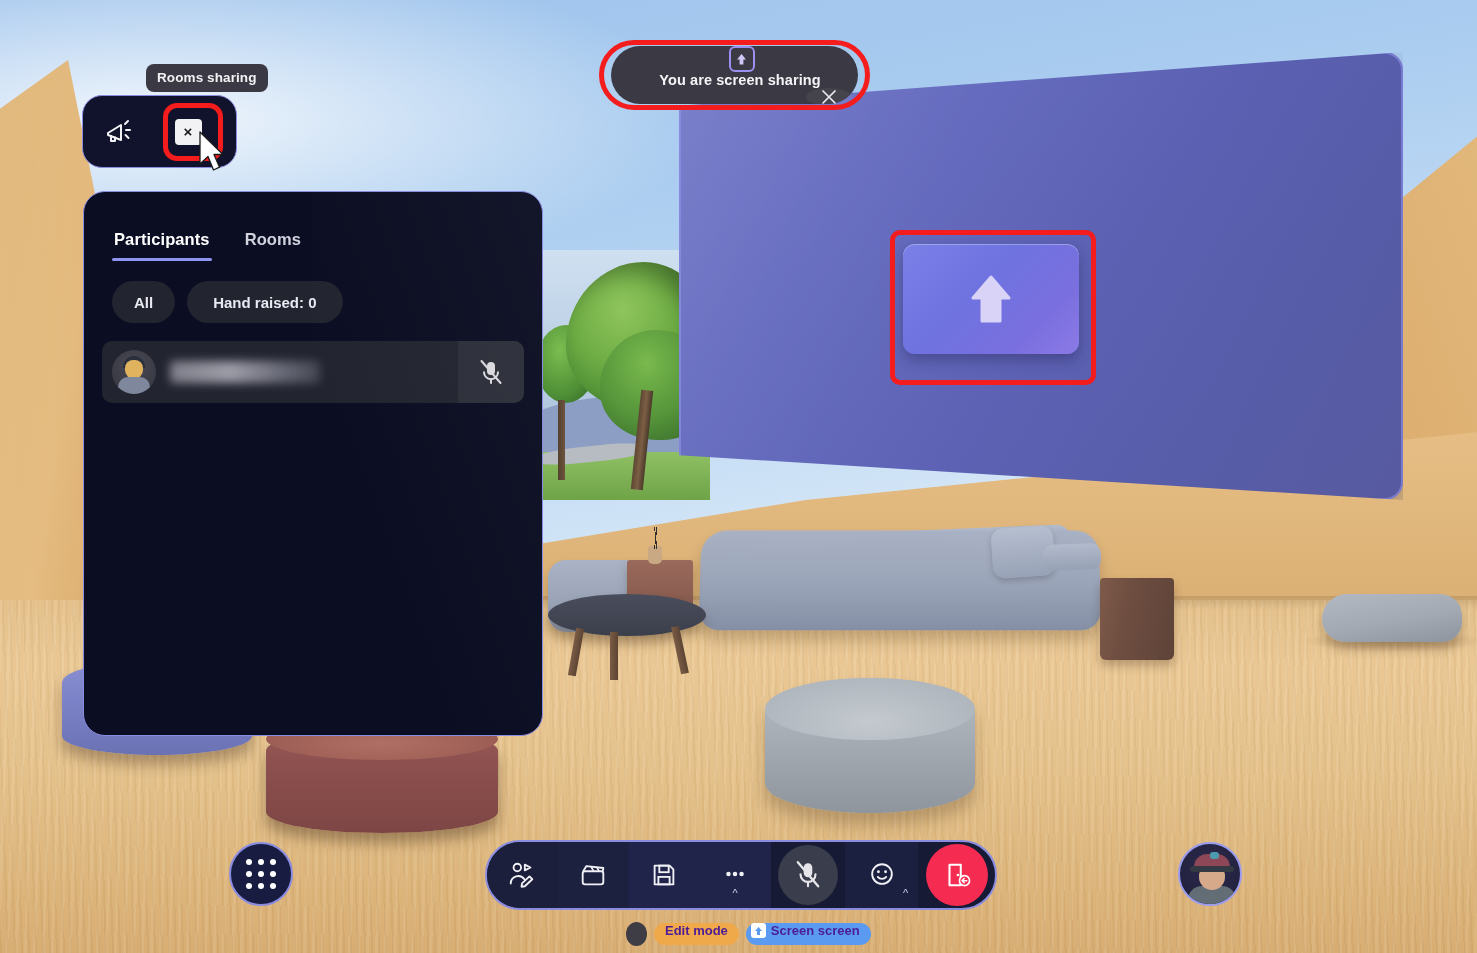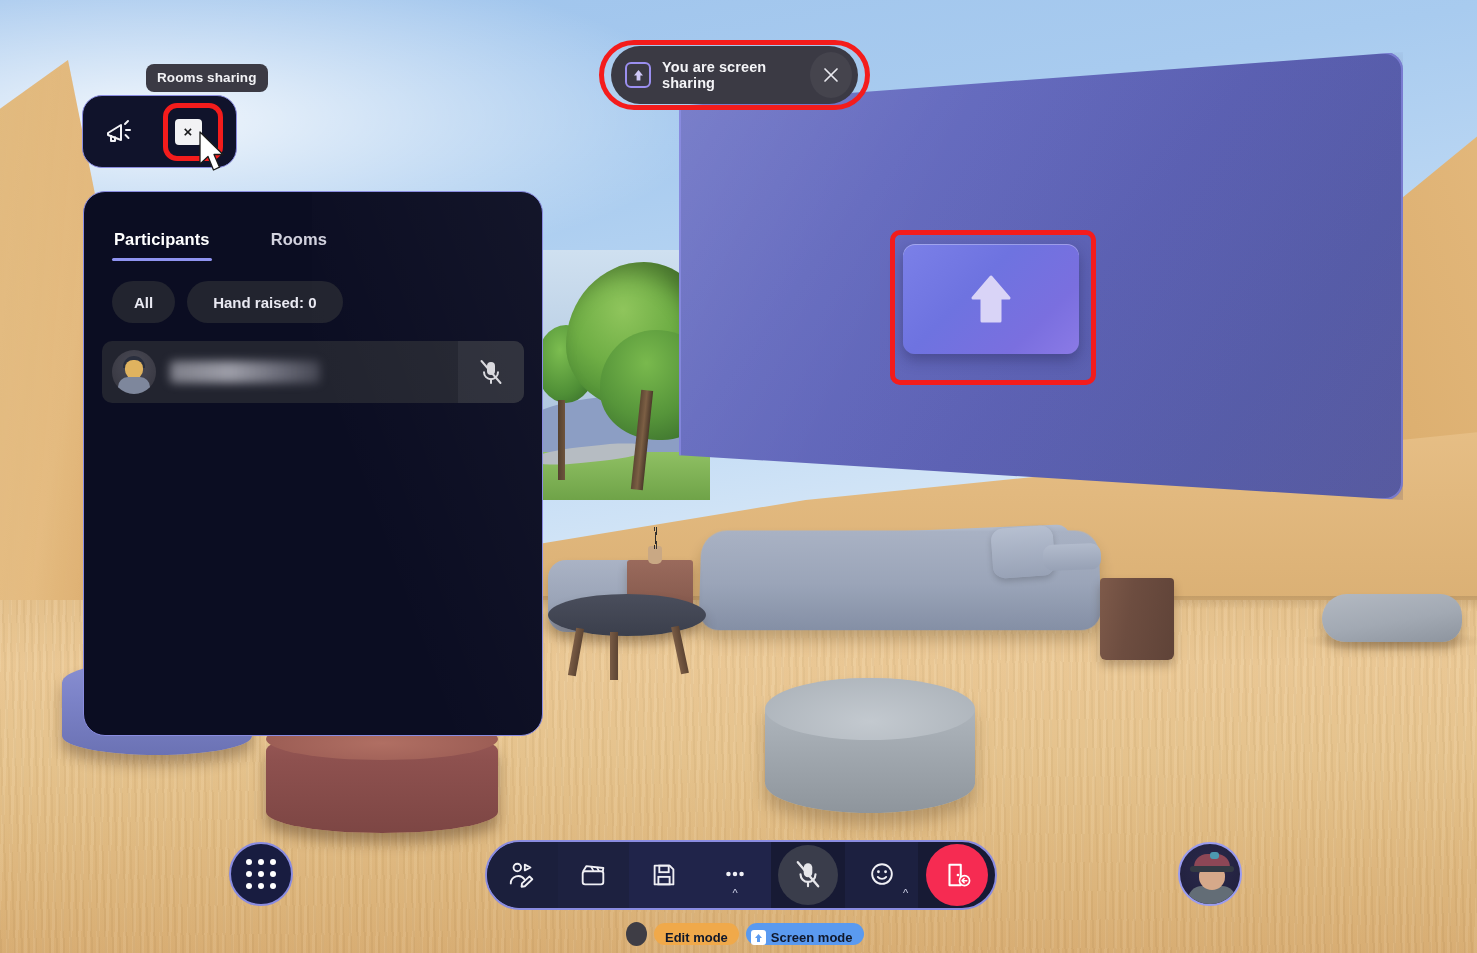--- a/index.html
+++ b/index.html
@@ -294,21 +294,21 @@
   }
   .tabs { display:flex; gap:0; padding: 34px 0 0 28px; }
   .tab {
     position:relative;
     font-size:16.5px; font-weight:700;
     color:#ffffff;
     padding: 4px 2px 12px;
     cursor:pointer;
     letter-spacing:.1px;
   }
-  .tab.inactive { color:#e3e3ee; font-weight:600; opacity:.92; margin-left:57px; }
+  .tab.inactive { color:#e3e3ee; font-weight:600; opacity:.92; margin-left:31px; }
   .tab.active::after {
     content:""; position:absolute; left:0; right:0; bottom:0;
     height:3px; background:#8f93f0; border-radius:2px;
   }
   .chips { display:flex; gap:12px; padding: 20px 0 0 28px; }
   .chip {
     background:#22242f;
     color:#e9e9f2;
     font-size:15px; font-weight:700;
     border-radius:22px;
@@ -347,20 +347,21 @@
     cursor:pointer; flex:none;
   }
 
   
   .share-banner {
     position:absolute; left:611px; top:46px; width:247px; height:58px;
     background:#3b3a44;
     border-radius:29px;
     display:flex; align-items:center;
     z-index:45;
+    flex-direction:column;
   }
   .banner-ico {
     width:26px; height:26px; margin-left:14px; flex:none;
     border:2px solid #9b8ff0; border-radius:6px;
     display:flex; align-items:center; justify-content:center;
   }
   .banner-text { color:#f4f4f7; font-size:14.5px; font-weight:700; margin-left:11px; letter-spacing:.1px;}
   .banner-close {
     margin-left:auto; margin-right:6px;
     width:46px; height:46px; border-radius:50%;
@@ -403,25 +404,25 @@
   }
 
   
   .status-row {
     position:absolute; left:626px; top:923px; height:22px;
     display:flex; align-items:center; gap:7px;
     z-index:42;
   }
   .status-dot { width:21px; height:24px; border-radius:50%; background:#3e3d45;}
   .badge {
-    display:flex; align-items:flex-end; gap:5px;
+    display:flex; align-items:flex-start; gap:5px;
     height:22px; padding:0 11px;
     border-radius:11px;
     font-size:13px; font-weight:700;
-    color:#0f172a;
+    color:#4c1d95;
   }
   .badge.edit { background:#f0a94a; }
   .badge.share { background:#5a9af0; padding-left:5px;}
   .badge-ico {
     width:15px; height:15px; border-radius:3px; background:#ffffff;
     display:flex; align-items:center; justify-content:center; flex:none;
   }
 
   
   .self-avatar {
@@ -654,21 +655,21 @@
     <span class="status-dot"></span>
     <span class="badge edit">
       <span>Edit mode</span>
     </span>
     <span class="badge share">
       <span class="badge-ico">
         <svg width="9" height="10" viewBox="0 0 9 10">
           <path d="M4.5 1 L8 5 L6 5 L6 9 L3 9 L3 5 L1 5 Z" fill="#5a9af0"></path>
         </svg>
       </span>
-      <span>Screen mode</span>
+      <span>Screen screen</span>
     </span>
   </div>
 
   <div class="self-avatar">
     <div class="sa-body"></div>
     <div class="sa-face"></div>
     <div class="sa-cap"></div>
     <div class="sa-cap-brim"></div>
     <div class="sa-badge"></div>
   </div>

